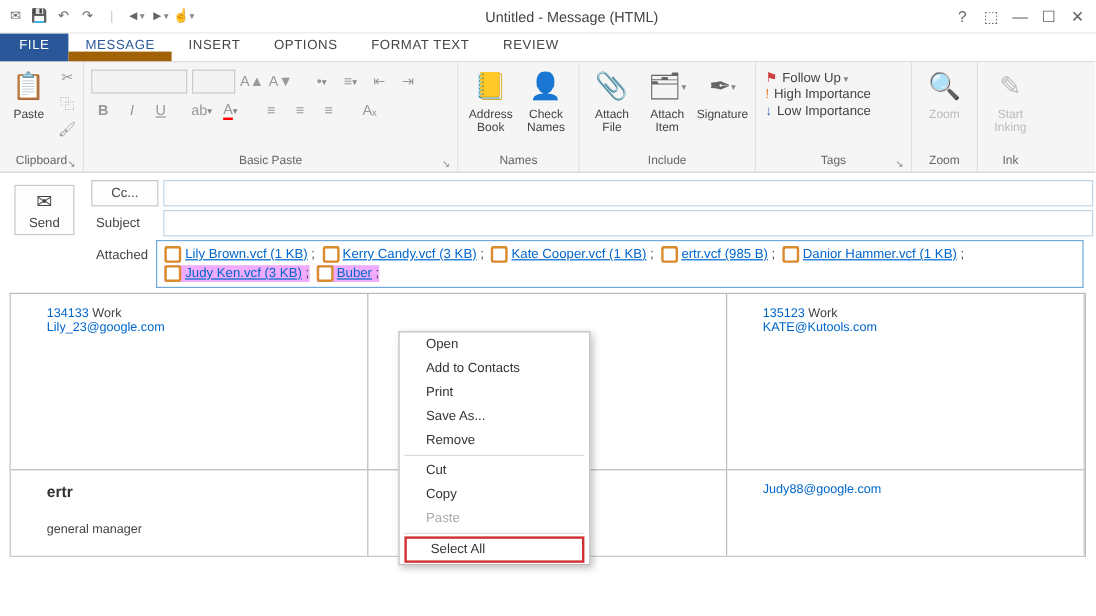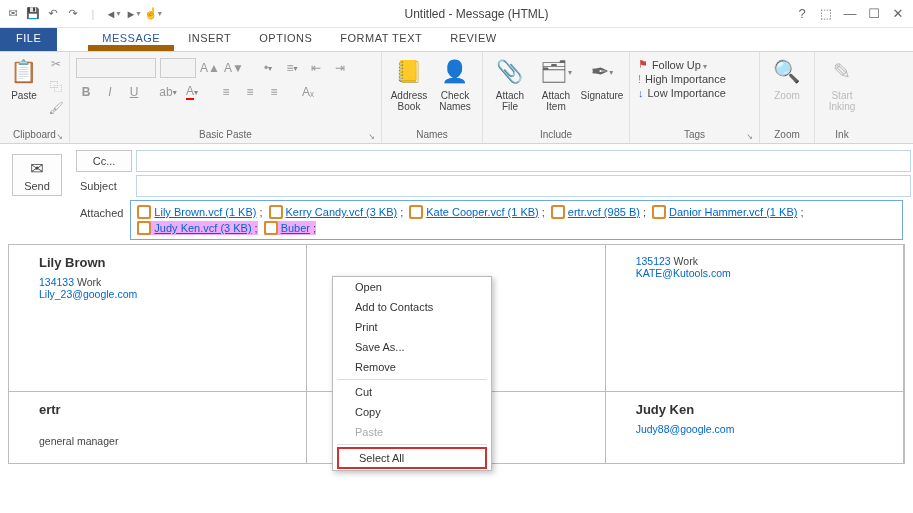--- a/index.html
+++ b/index.html
@@ -10,21 +10,21 @@
 .qat { display: flex; gap: 2px; align-items: center; }
 .qat .ic { width: 18px; height: 18px; display:flex; align-items:center; justify-content:center; color:#666; cursor:pointer;}
 .titlebar .title { flex:1; text-align:center; color:#444; font-size:12px;}
 .winbtns { display:flex; gap:2px; }
 .winbtns .ic { width:22px; height:20px; display:flex;align-items:center;justify-content:center;color:#666;cursor:pointer; font-size:13px;}
 
 
 .tabs { height: 24px; display:flex; align-items:stretch; background:#fff; border-bottom:1px solid #d4d4d4;}
 .tab { padding: 4px 14px 0; font-size:11px; color:#444; cursor:pointer; letter-spacing:0.5px;}
 .tab.file { background:#2a579a; color:#fff; padding:4px 16px;}
-.tab.active { color:#2a579a; border-bottom:6px solid #a16207;margin-left:31px;}
+.tab.active { color:#2a579a; border-bottom:8px solid #a16207;}
 
 
 .ribbon { height: 92px; background:#f5f5f5; display:flex; border-bottom:1px solid #d4d4d4;}
 .group { border-right:1px solid #e0e0e0; padding:2px 6px; display:flex; flex-direction:column; position:relative;}
 .group-body { flex:1; display:flex; align-items:flex-start; gap:4px;}
 .group-label { font-size:10px; color:#666; text-align:center; padding-bottom:1px; position:relative;}
 .group-label .launcher { position:absolute; right:0; bottom:0; font-size:8px; color:#888; cursor:pointer;}
 .bigbtn { width:42px; display:flex; flex-direction:column; align-items:center; justify-content:flex-start; padding:2px; cursor:pointer; gap:2px;}
 .bigbtn .ic { width:32px; height:32px; display:flex;align-items:center;justify-content:center; font-size:22px; color:#666;}
 .bigbtn span.lbl { font-size:10px; text-align:center; line-height:11px;}
@@ -258,38 +258,36 @@
           <span class="att sel"><span class="aicon"></span><a>Judy Ken.vcf (3 KB)</a>;</span>
           <span class="att sel"><span class="aicon"></span><a>Buber</a>;</span>
         </div>
     </div>
   </div>
 </div>
 
 <div class="bodyarea" id="cardarea">
     <div class="cardrow">
       <div class="card">
-        <div class="nm">Lily Brown</div>
         <div class="sub"><span class="num">134133</span> Work</div>
         <div class="mail">Lily_23@google.com</div>
       </div>
       <div class="card"></div>
       <div class="card">
         <div class="sub"><span class="num">135123</span> Work</div>
         <div class="mail">KATE@Kutools.com</div>
       </div>
     </div>
     <div class="cardrow">
       <div class="card">
         <div class="nm">ertr</div>
         <div class="sub" style="margin-top:18px">general manager</div>
       </div>
       <div class="card"></div>
       <div class="card">
-        <div class="nm">Judy Ken</div>
         <div class="mail">Judy88@google.com</div>
       </div>
     </div>
   </div>
 
 <div class="ctx">
   <div class="mi">Open</div>
   <div class="mi">Add to Contacts</div>
   <div class="mi">Print</div>
   <div class="mi">Save As...</div>

